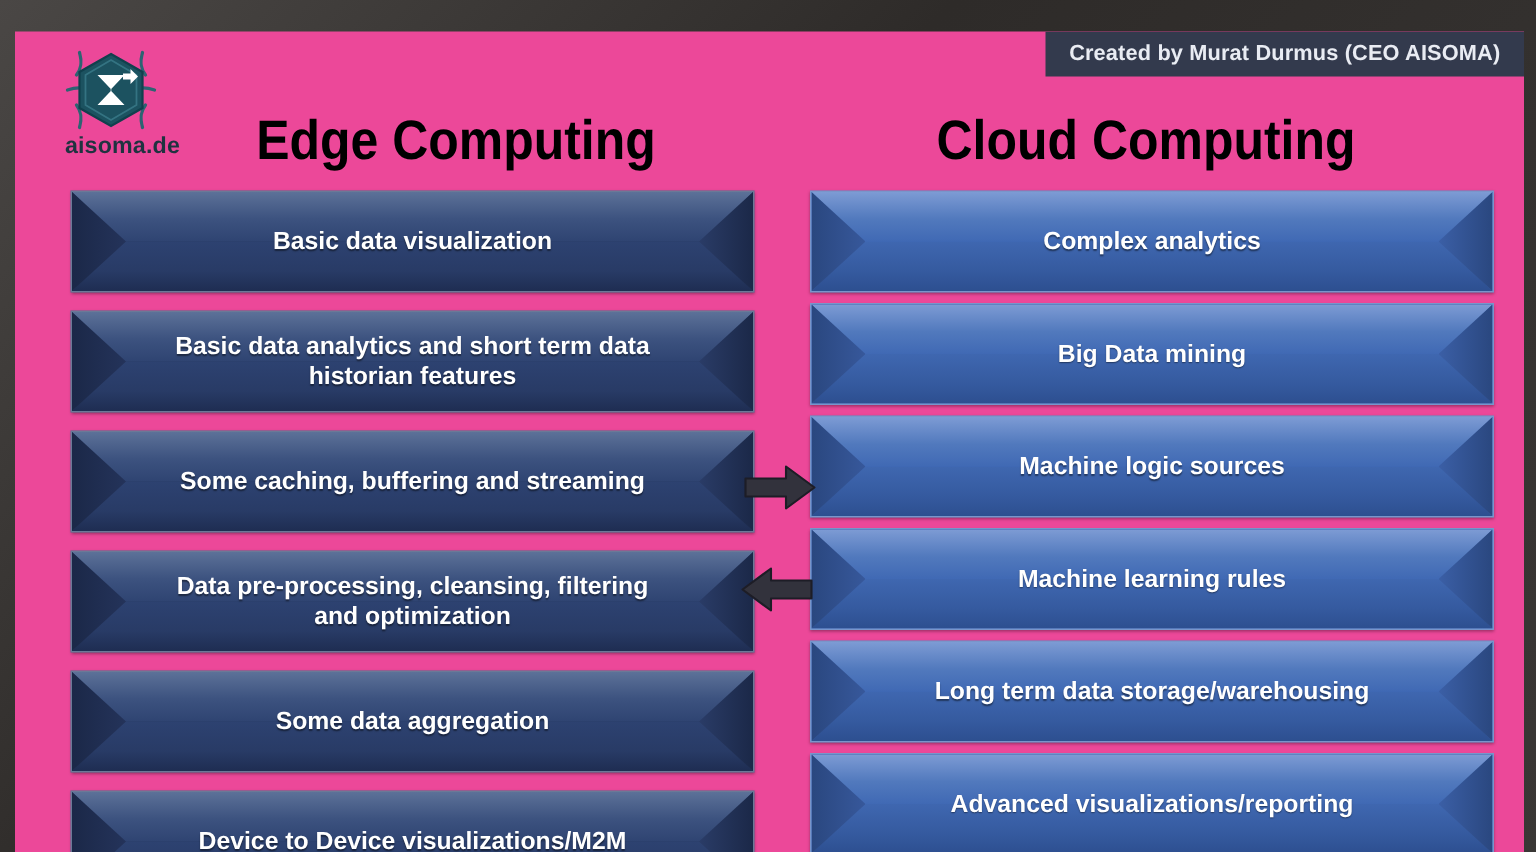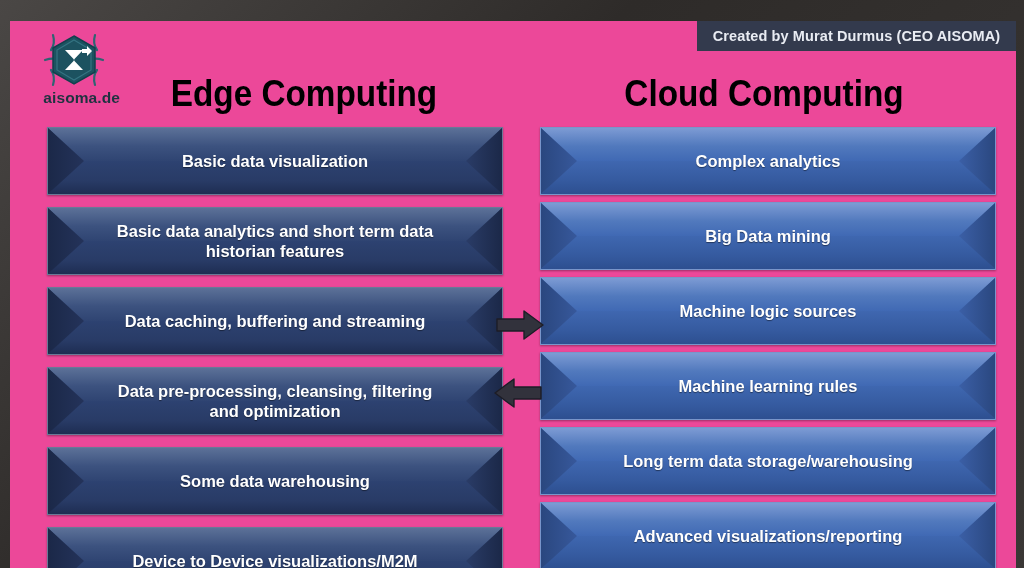--- a/index.html
+++ b/index.html
@@ -245,39 +245,39 @@
           </span>
         <span class="label">Basic data analytics and short term data historian features</span>
       </div>
       <div class="bevel-box bevel-dark">
         <span class="facets">
             <i class="facet-top"></i>
             <i class="facet-bottom"></i>
             <i class="facet-left"></i>
             <i class="facet-right"></i>
           </span>
-        <span class="label">Data caching, buffering and streaming</span>
+        <span class="label">Some caching, buffering and streaming</span>
       </div>
       <div class="bevel-box bevel-dark">
         <span class="facets">
             <i class="facet-top"></i>
             <i class="facet-bottom"></i>
             <i class="facet-left"></i>
             <i class="facet-right"></i>
           </span>
         <span class="label">Data pre-processing, cleansing, filtering and optimization</span>
       </div>
       <div class="bevel-box bevel-dark">
         <span class="facets">
             <i class="facet-top"></i>
             <i class="facet-bottom"></i>
             <i class="facet-left"></i>
             <i class="facet-right"></i>
           </span>
-        <span class="label">Some data warehousing</span>
+        <span class="label">Some data aggregation</span>
       </div>
       <div class="bevel-box bevel-dark">
         <span class="facets">
             <i class="facet-top"></i>
             <i class="facet-bottom"></i>
             <i class="facet-left"></i>
             <i class="facet-right"></i>
           </span>
         <span class="label">Device to Device visualizations/M2M</span>
       </div>

